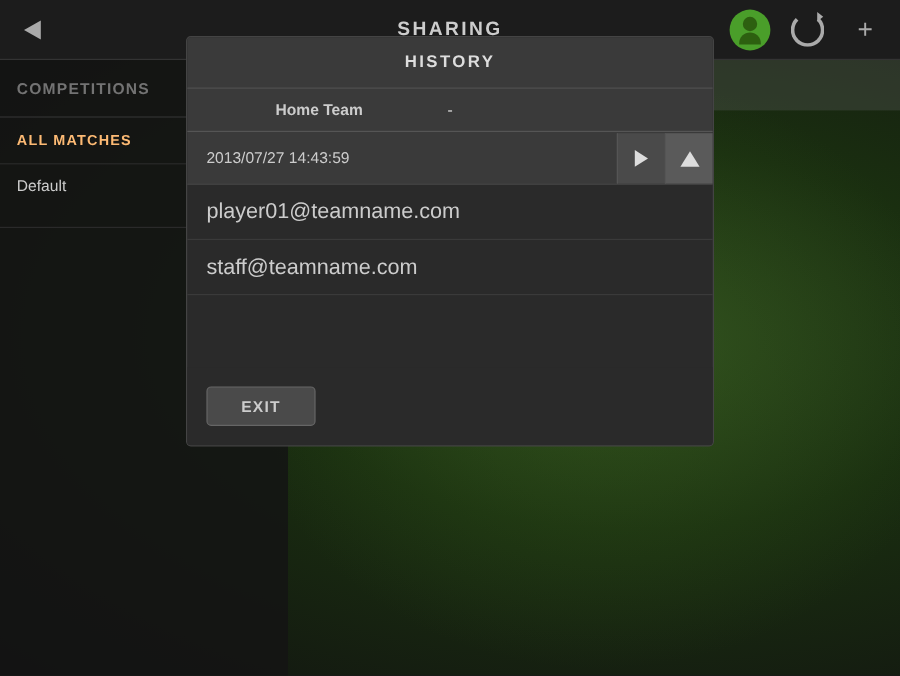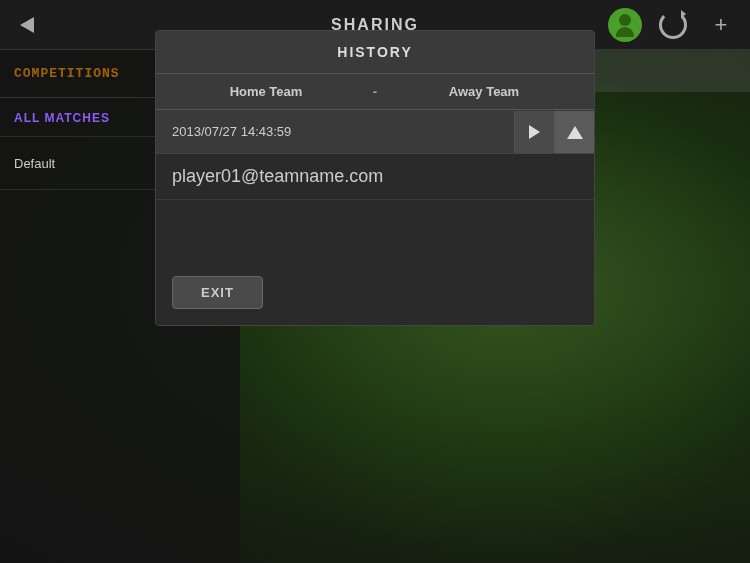--- a/index.html
+++ b/index.html
@@ -165,25 +165,24 @@
     .sidebar-header {
       display: flex;
       align-items: center;
       justify-content: space-between;
       padding: 0 14px;
       height: 48px;
       border-bottom: 1px solid #333;
     }
 
     .sidebar-title {
-      color: #a16207;
+      color: #737373;
       font-size: 13px;
       font-weight: bold;
       letter-spacing: 1px;
-      font-family: Liberation Mono, monospace;
     }
 
     .sidebar-add-btn {
       width: 28px;
       height: 28px;
       background: #4a9e2a;
       border-radius: 4px;
       display: flex;
       align-items: center;
       justify-content: center;
@@ -191,29 +190,28 @@
       font-size: 18px;
       cursor: pointer;
     }
 
     .sidebar-section {
       padding: 10px 14px;
       border-bottom: 1px solid #2a2a2a;
     }
 
     .sidebar-section-label {
-      color: #8b5cf6;
+      color: #fdba74;
       font-size: 12px;
       font-weight: bold;
       letter-spacing: 1px;
     }
 
     .sidebar-item {
       display: flex;
-      align-items: center;
       justify-content: space-between;
       padding: 10px 14px;
       border-bottom: 1px solid #2a2a2a;
     }
 
     .sidebar-item-label {
       color: #ccc;
       font-size: 13px;
     }
 
@@ -449,38 +447,40 @@
 <div class="modal-overlay">
   <div class="modal">
     <div class="modal-title-bar">
       <span class="modal-title">HISTORY</span>
     </div>
     <div class="modal-body">
 
       <div class="table-header">
         <span class="table-col">Home Team</span>
         <span class="table-col separator">-</span>
-        <span class="table-col">Away Team</span>
       </div>
 
       <div class="history-row active">
         <span class="history-row-date">2013/07/27 14:43:59</span>
         <div class="history-row-actions">
           <div class="action-btn arrow-right">
             <div class="arrow-right-icon"></div>
           </div>
           <div class="action-btn arrow-up">
             <div class="arrow-up-icon"></div>
           </div>
         </div>
       </div>
 
       <div class="recipient-row">
         <span class="recipient-email">player01@teamname.com</span>
       </div>
+      <div class="recipient-row">
+        <span class="recipient-email">staff@teamname.com</span>
+      </div>
 
       <div class="modal-footer">
         <button class="exit-btn">EXIT</button>
       </div>
 
     </div>
   </div>
 </div>
 
 </body></html>

